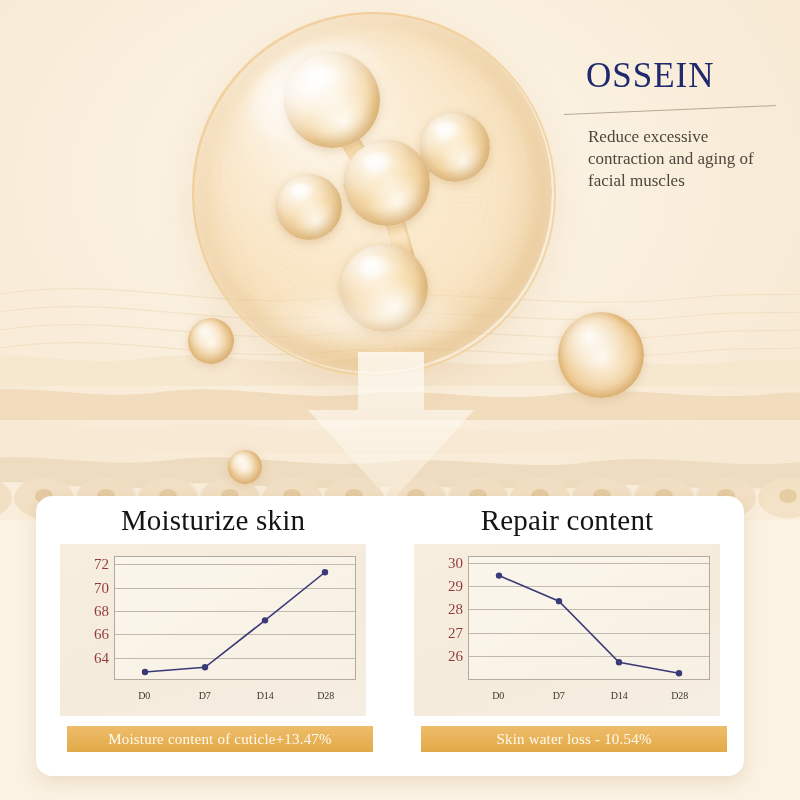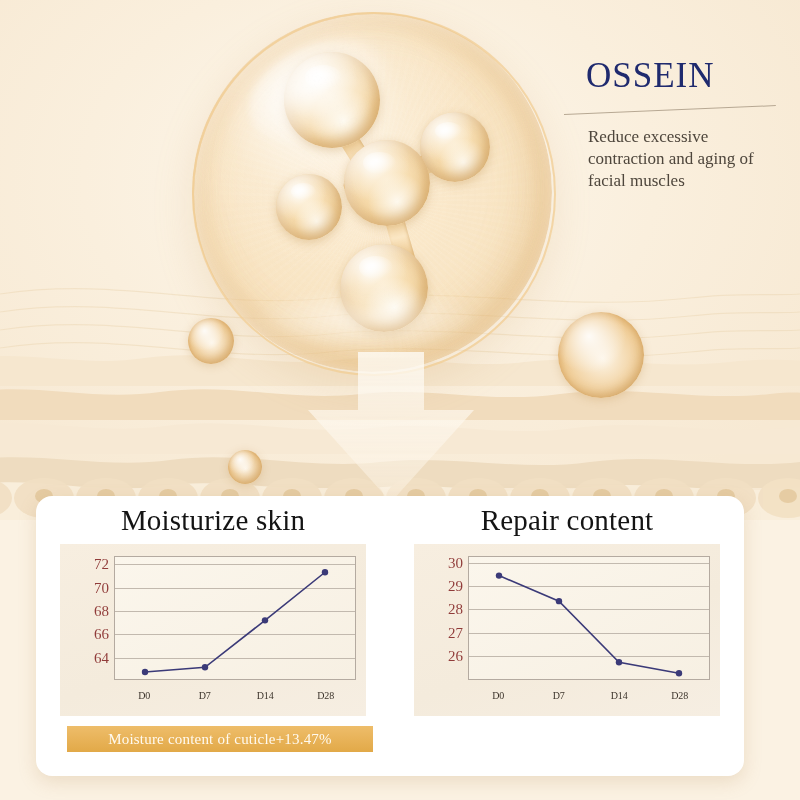--- a/index.html
+++ b/index.html
@@ -296,16 +296,17 @@
               <circle cx="210" cy="116.19047619047619" r="3.2" fill="#3b3a78"></circle>
             </svg>
           </div>
         <div class="xlabels" id="xlab1">
             <span>D0</span>
             <span>D7</span>
             <span>D14</span>
             <span>D28</span>
           </div>
       </div>
+      <div class="caption">Skin water loss - 10.54%</div>
     </div>
 
   </div>
 </div>
 
 </body></html>

